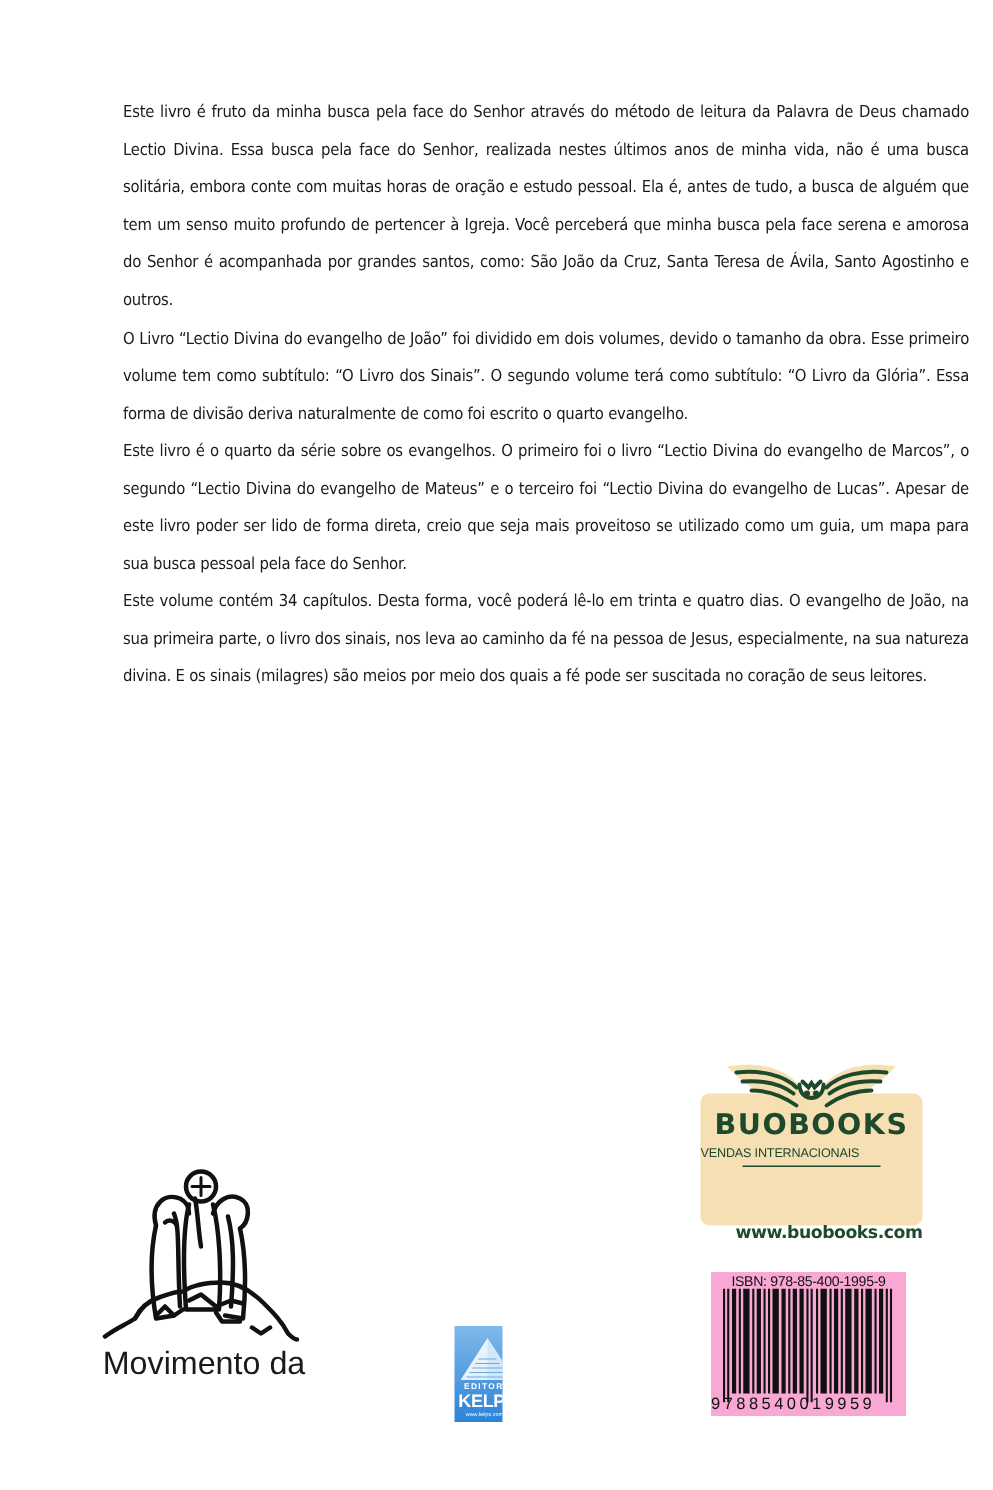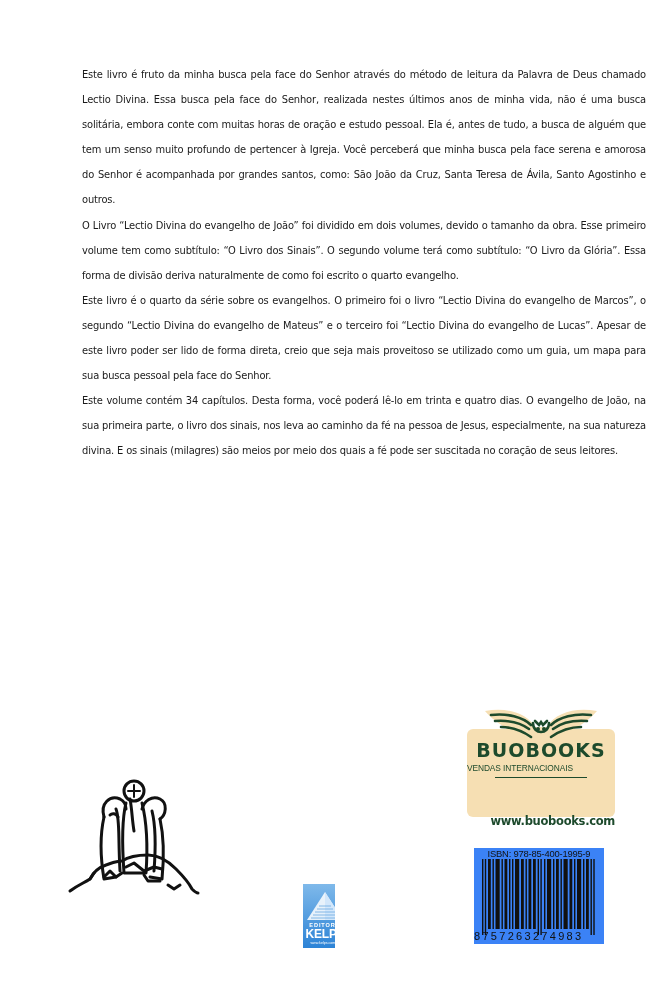--- a/index.html
+++ b/index.html
@@ -20,21 +20,21 @@
   .kelps-url { position:absolute; left:0; width:44px; top:57px; text-align:center; font-family:"Liberation Sans", sans-serif; font-size:3.6px; color:#ffffff; }
 
   .buo { position:absolute; left:467px; top:705px; width:140px; height:112px; }
   .buo-card { position:absolute; left:0; top:24px; width:148px; height:88px; background:#f6dfb3; border-radius:6px; }
   .buo-wings { position:absolute; left:10px; top:0; }
   .buo-title { position:absolute; left:0; width:148px; top:34px; text-align:center; font-family:"DejaVu Sans", sans-serif; font-weight:bold; font-size:19px; letter-spacing:1px; color:#1d4a2c; }
   .buo-sub { position:absolute; left:0; width:148px; top:58px; text-align:left; font-family:"Liberation Sans Narrow","Liberation Sans", sans-serif; font-size:8.4px; color:#1d4a2c; letter-spacing:-0.1px; }
   .buo-rule { position:absolute; left:28px; width:92px; top:72px; height:1px; background:#1d4a2c; }
   .buo-url { position:absolute; left:0; width:148px; top:78px; text-align:right; font-family:"DejaVu Sans", sans-serif; font-weight:bold; font-size:11.5px; color:#1d4a2c; letter-spacing:-0.3px;margin-top:31px; }
 
-  .barcode { position:absolute; left:474px; top:848px; width:130px; height:96px; background:#3b82f6; }
+  .barcode { position:absolute; left:474px; top:848px; width:130px; height:96px; background:#f9a8d4; }
   .isbn-label { position:absolute; left:0; top:0; width:130px; text-align:center; font-family:"Liberation Sans", sans-serif; font-size:9.4px; letter-spacing:-0.2px; color:#111; }
   .bars { position:absolute; left:8px; top:11px; }
   .ean-digits { position:absolute; left:0; top:82px; width:130px; font-family:"Liberation Sans", sans-serif; font-size:11px; color:#111; letter-spacing:2.3px; white-space:nowrap; }
 </style>
 </head>
 <body>
 
 <div class="body-text">
   <p>Este livro é fruto da minha busca pela face do Senhor através do método de leitura da Palavra de Deus chamado Lectio Divina. Essa busca pela face do Senhor, realizada nestes últimos anos de minha vida, não é uma busca solitária, embora conte com muitas horas de oração e estudo pessoal. Ela é, antes de tudo, a busca de alguém que tem um senso muito profundo de pertencer à Igreja. Você perceberá que minha busca pela face serena e amorosa do Senhor é acompanhada por grandes santos, como: São João da Cruz, Santa Teresa de Ávila, Santo Agostinho e outros.</p>
   <p>O Livro “Lectio Divina do evangelho de João” foi dividido em dois volumes, devido o tamanho da obra. Esse primeiro volume tem como subtítulo: “O Livro dos Sinais”. O segundo volume terá como subtítulo: “O Livro da Glória”. Essa forma de divisão deriva naturalmente de como foi escrito o quarto evangelho.</p>
@@ -59,20 +59,21 @@
 
     <path d="M88 36 C92 52 92 70 90 96"></path>
     <path d="M96 44 C100 62 100 84 98 104 L86 102"></path>
 
     <path d="M6 116 C14 110 20 108 26 104 C30 96 36 92 42 90 C48 88 52 86 58 86 C64 82 74 80 84 80 C94 80 104 86 112 94 C118 100 124 106 128 114 C130 116 132 118 134 118"></path>
     <path d="M26 104 L30 98 M40 102 L46 96 L52 102 L58 98"></path>
     <path d="M62 92 L70 88 L80 96 L90 92 L98 94"></path>
     <path d="M80 100 L84 106 L96 106"></path>
     <path d="M104 110 L110 114 L116 110"></path>
   </svg>
+  <div class="transfig-label l1">Movimento da</div>
 </div>
 
 <div class="kelps">
   <svg width="44" height="36" viewBox="0 0 44 36">
     <polygon points="22,6 40,34 4,34" fill="#ffffff" opacity="0.85"></polygon>
     <polygon points="22,6 40,34 22,34" fill="#cfe6fb" opacity="0.9"></polygon>
     <g stroke="#6aa9e2" stroke-width="0.8">
       <line x1="16" y1="20" x2="28" y2="20"></line>
       <line x1="14" y1="23" x2="30" y2="23"></line>
       <line x1="12" y1="26" x2="32" y2="26"></line>
@@ -136,14 +137,14 @@
         <rect x="81.5" y="0" width="4.2" height="70"></rect>
       <rect x="87.5" y="0" width="2.8" height="70"></rect>
         <rect x="92" y="0" width="1.4" height="70"></rect>
       <rect x="95" y="0" width="4.2" height="70"></rect>
         <rect x="101" y="0" width="1.4" height="70"></rect>
       <rect x="104" y="0" width="2.8" height="70"></rect>
         <rect x="108.5" y="0" width="1.4" height="76"></rect>
       <rect x="111.3" y="0" width="1.4" height="76"></rect>
     </g>
   </svg>
-  <div class="ean-digits">8757263274983</div>
+  <div class="ean-digits">9788540019959</div>
 </div>
 
 </body></html>

